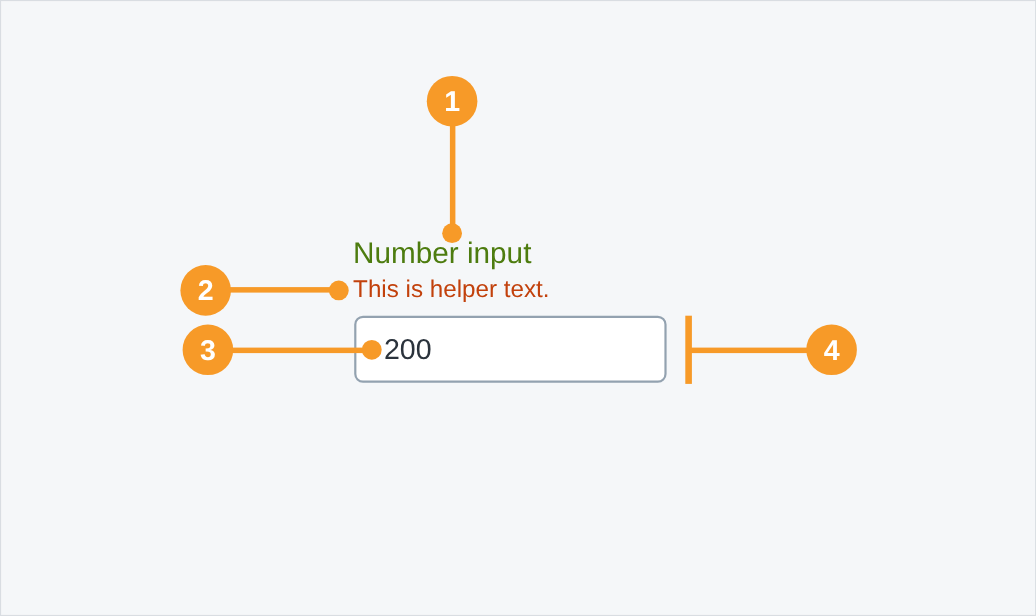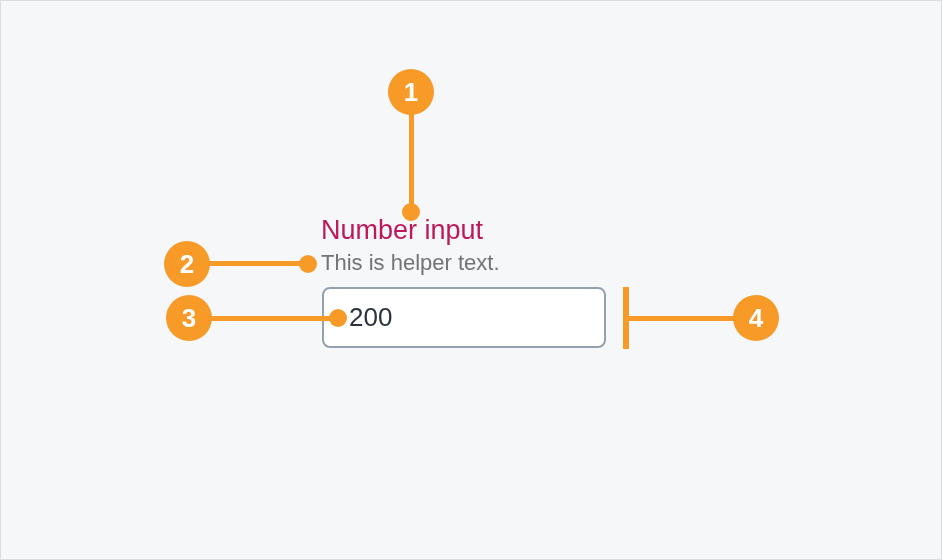--- a/index.html
+++ b/index.html
@@ -20,29 +20,29 @@
     overflow: hidden;
   }
 
   
   .field-label {
     position: absolute;
     left: 320px;
     top: 214px;
     font-size: 27px;
     line-height: 30px;
-    color: #be185d;
+    color: #4d7c0f;
   }
   .helper-text {
     position: absolute;
     left: 320px;
     top: 249px;
     font-size: 22px;
     line-height: 25px;
-    color: #737373;
+    color: #c2410c;
   }
   .number-field {
     position: absolute;
     left: 321px;
     top: 286px;
     width: 284px;
     height: 61px;
     background: #ffffff;
     border: 2px solid #93a2b0;
     border-radius: 8px;

